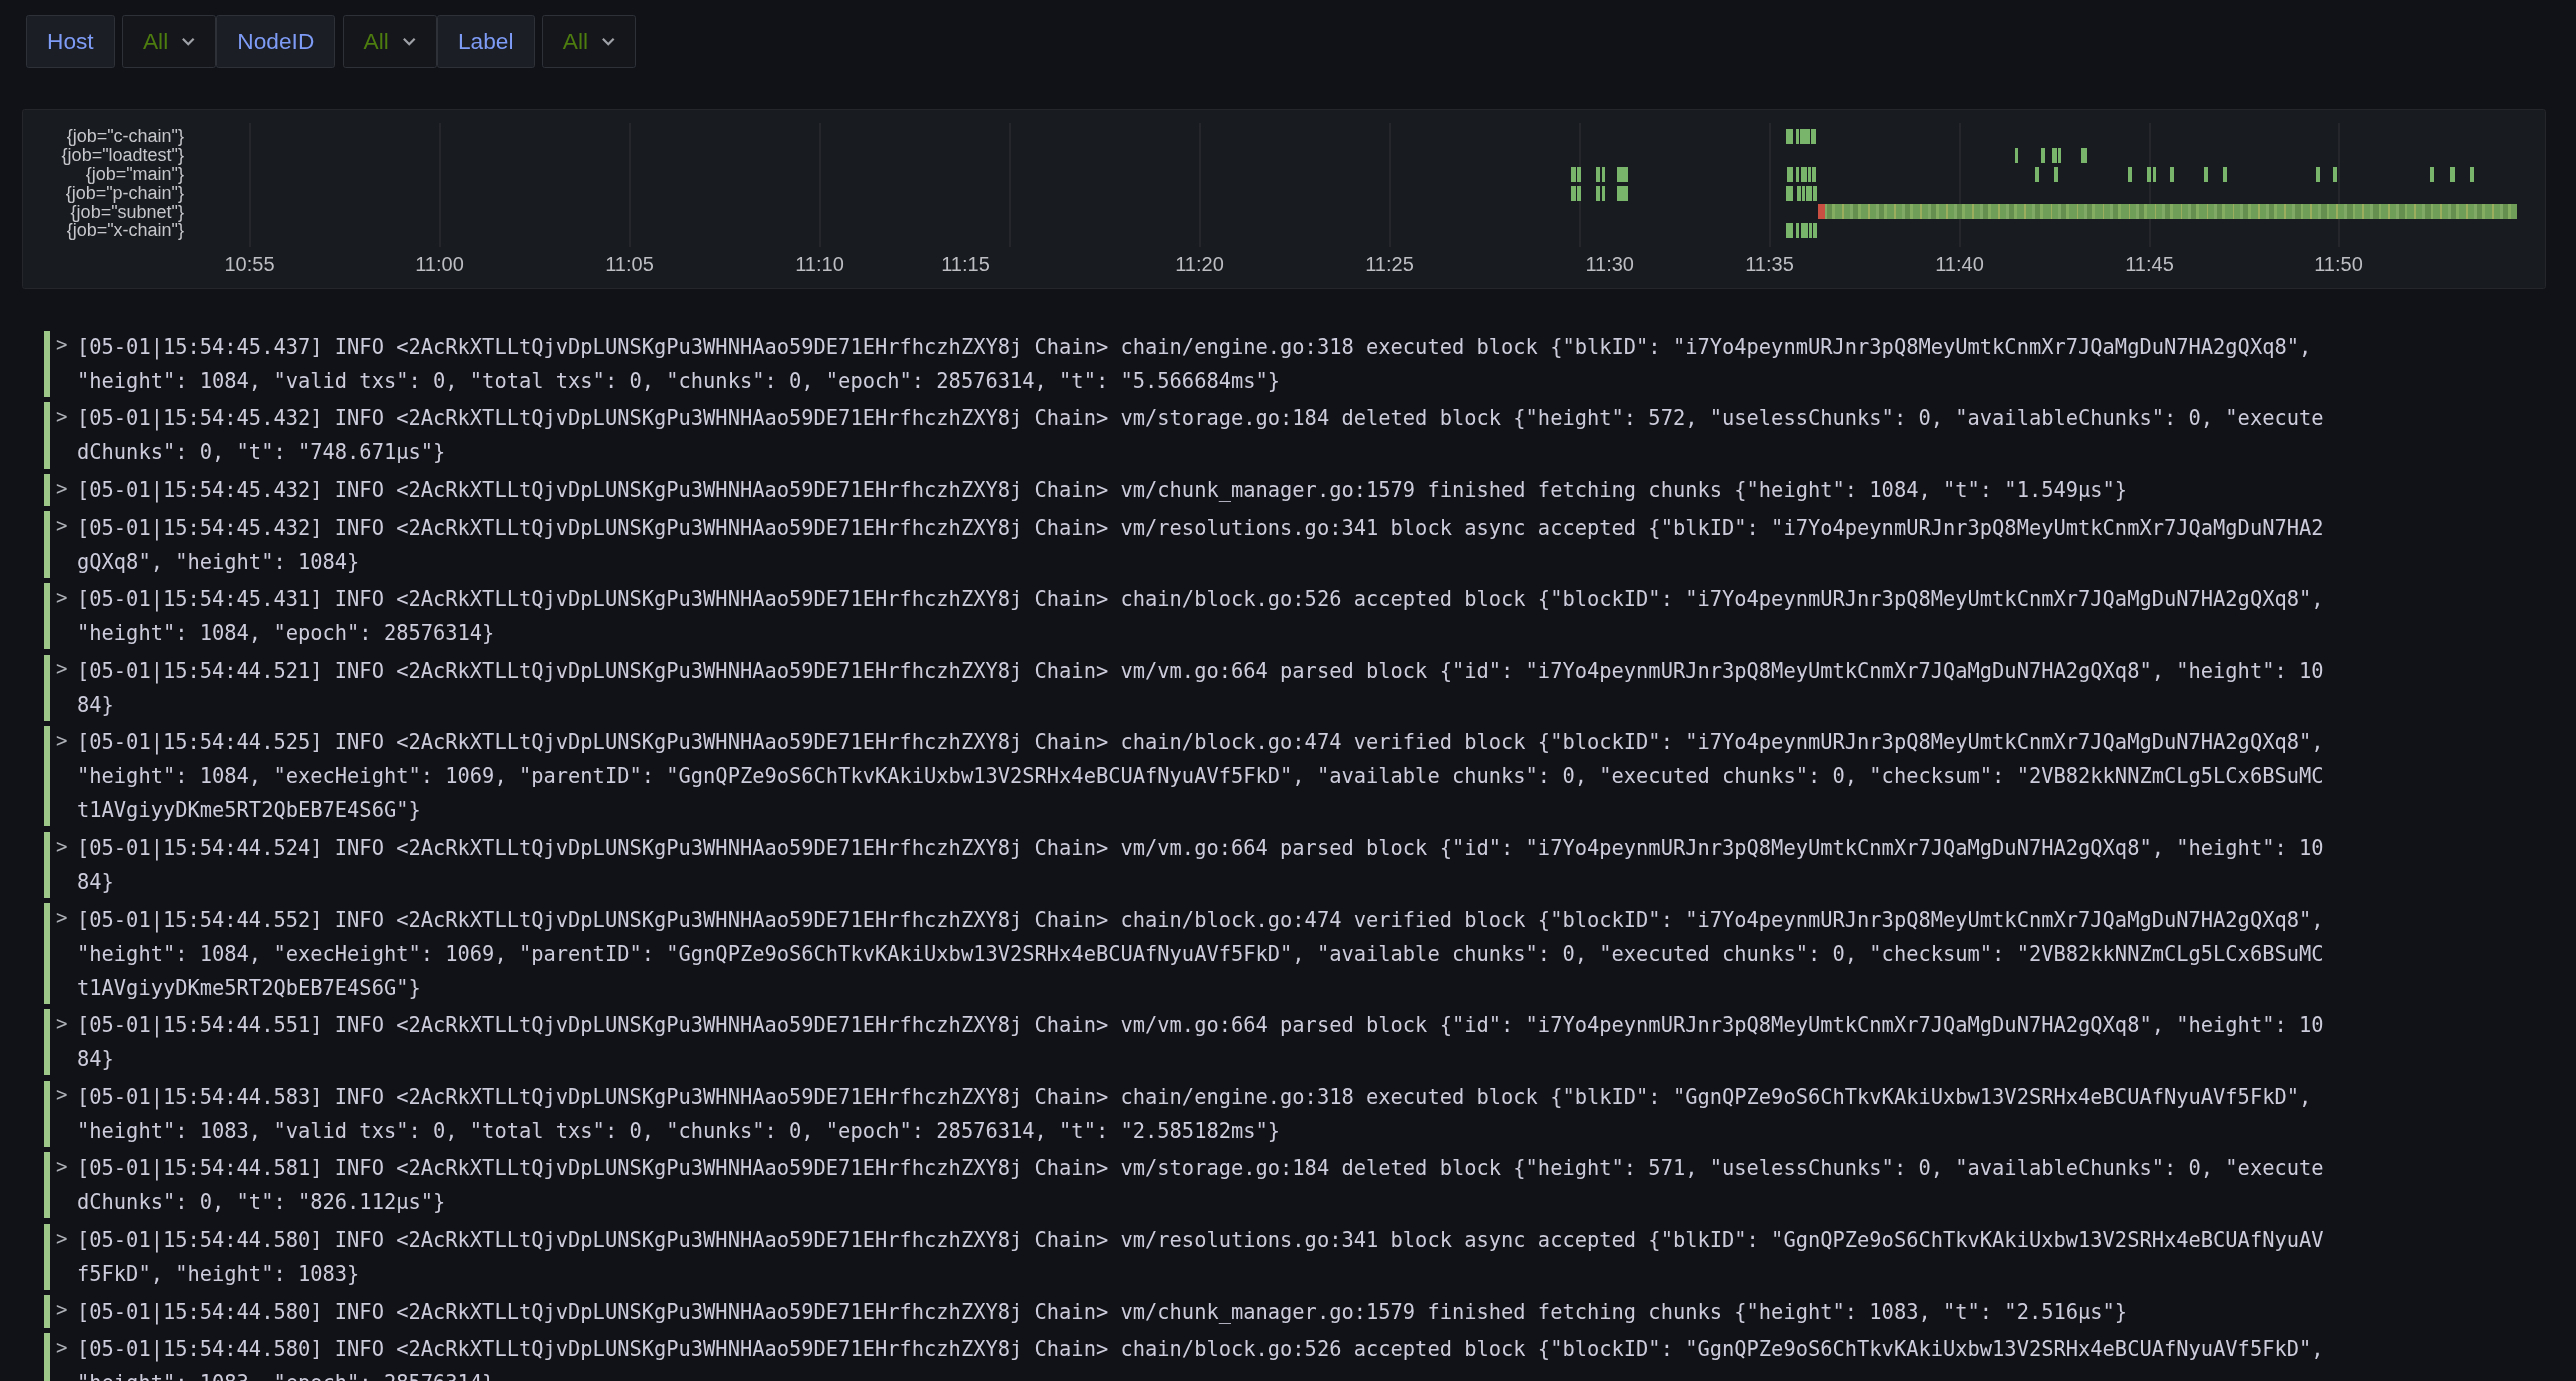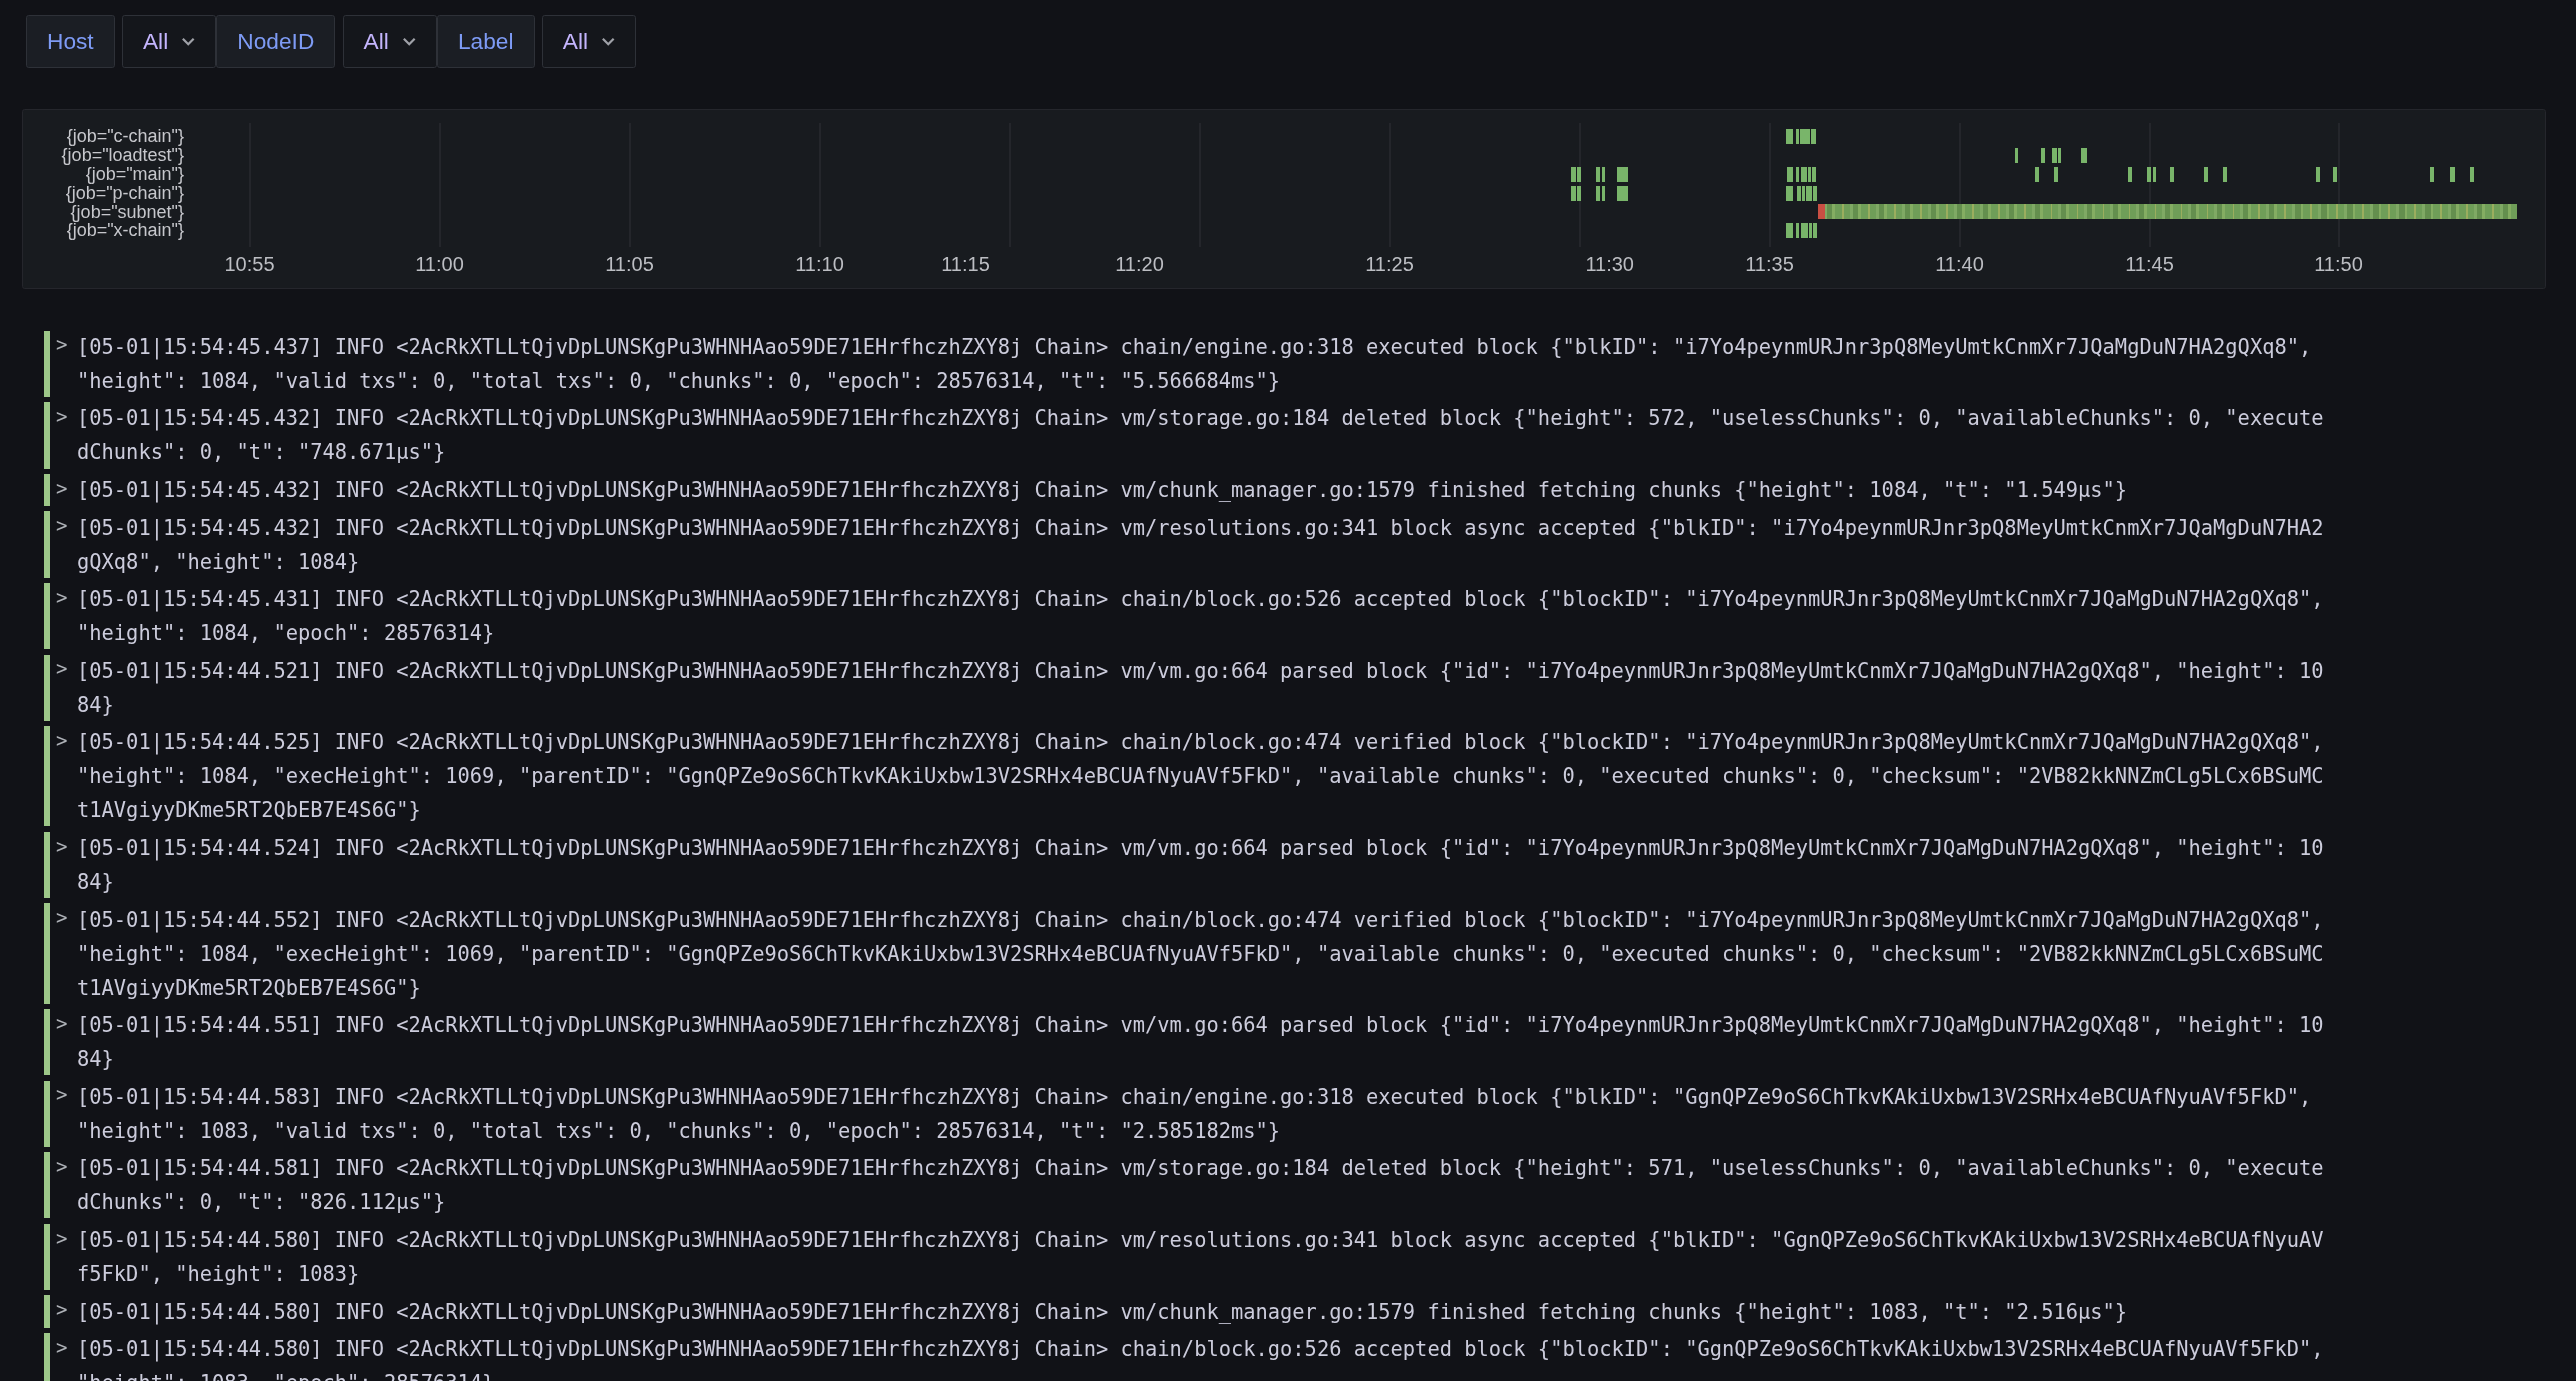--- a/index.html
+++ b/index.html
@@ -15,21 +15,21 @@
   .toolbar { position:absolute; left:26px; top:14.5px; height:53px; display:flex; align-items:stretch; }
   .var-group { display:flex; }
   .chip {
     display:flex; align-items:center; padding:0 20px;
     background:var(--chip-bg,#1b1e24);
     border:1.8px solid var(--chip-border,#2e3138);
     border-radius:2.7px; font-size:22.7px; font-weight:500;
     white-space:nowrap;
   }
   .chip.lbl { color:var(--accent-blue,#7e9bf5); margin-right:7.3px; }
-  .chip.sel { color:#c4b5fd; background:#14161b; min-width:91px; justify-content:space-between; cursor:pointer; }
+  .chip.sel { color:#4d7c0f; background:#14161b; min-width:91px; justify-content:space-between; cursor:pointer; }
   .chip.sel .chev { margin-left:12.7px; display:flex; align-items:center; }
   .varinput {
     width:328px; background:#14161b; border:1.8px solid var(--chip-border,#2e3138);
     border-radius:2.7px; color:#d8d9dd; font-size:22.7px; padding:0 16.3px;
     font-family:"Liberation Sans", sans-serif;
   }
   .varinput::placeholder { color:#868a92; opacity:1; }
 
   
   .panel {
@@ -110,21 +110,21 @@
       <div class="tick-label" style="left: 226px;">10:55</div>
       <div class="gridline" style="left: 416px;"></div>
       <div class="tick-label" style="left: 416px;">11:00</div>
       <div class="gridline" style="left: 606px;"></div>
       <div class="tick-label" style="left: 606px;">11:05</div>
       <div class="gridline" style="left: 796px;"></div>
       <div class="tick-label" style="left: 796px;">11:10</div>
       <div class="gridline" style="left: 986px;"></div>
       <div class="tick-label" style="left: 942px;">11:15</div>
       <div class="gridline" style="left: 1176px;"></div>
-      <div class="tick-label" style="left: 1116px;">11:20</div>
+      <div class="tick-label" style="left: 1176px;">11:20</div>
       <div class="gridline" style="left: 1366px;"></div>
       <div class="tick-label" style="left: 1366px;">11:25</div>
       <div class="gridline" style="left: 1556px;"></div>
       <div class="tick-label" style="left: 1556px; text-align: right;">11:30</div>
       <div class="gridline" style="left: 1746px;"></div>
       <div class="tick-label" style="left: 1746px;">11:35</div>
       <div class="gridline" style="left: 1936px;"></div>
       <div class="tick-label" style="left: 1936px;">11:40</div>
       <div class="gridline" style="left: 2126px;"></div>
       <div class="tick-label" style="left: 2126px;">11:45</div>

